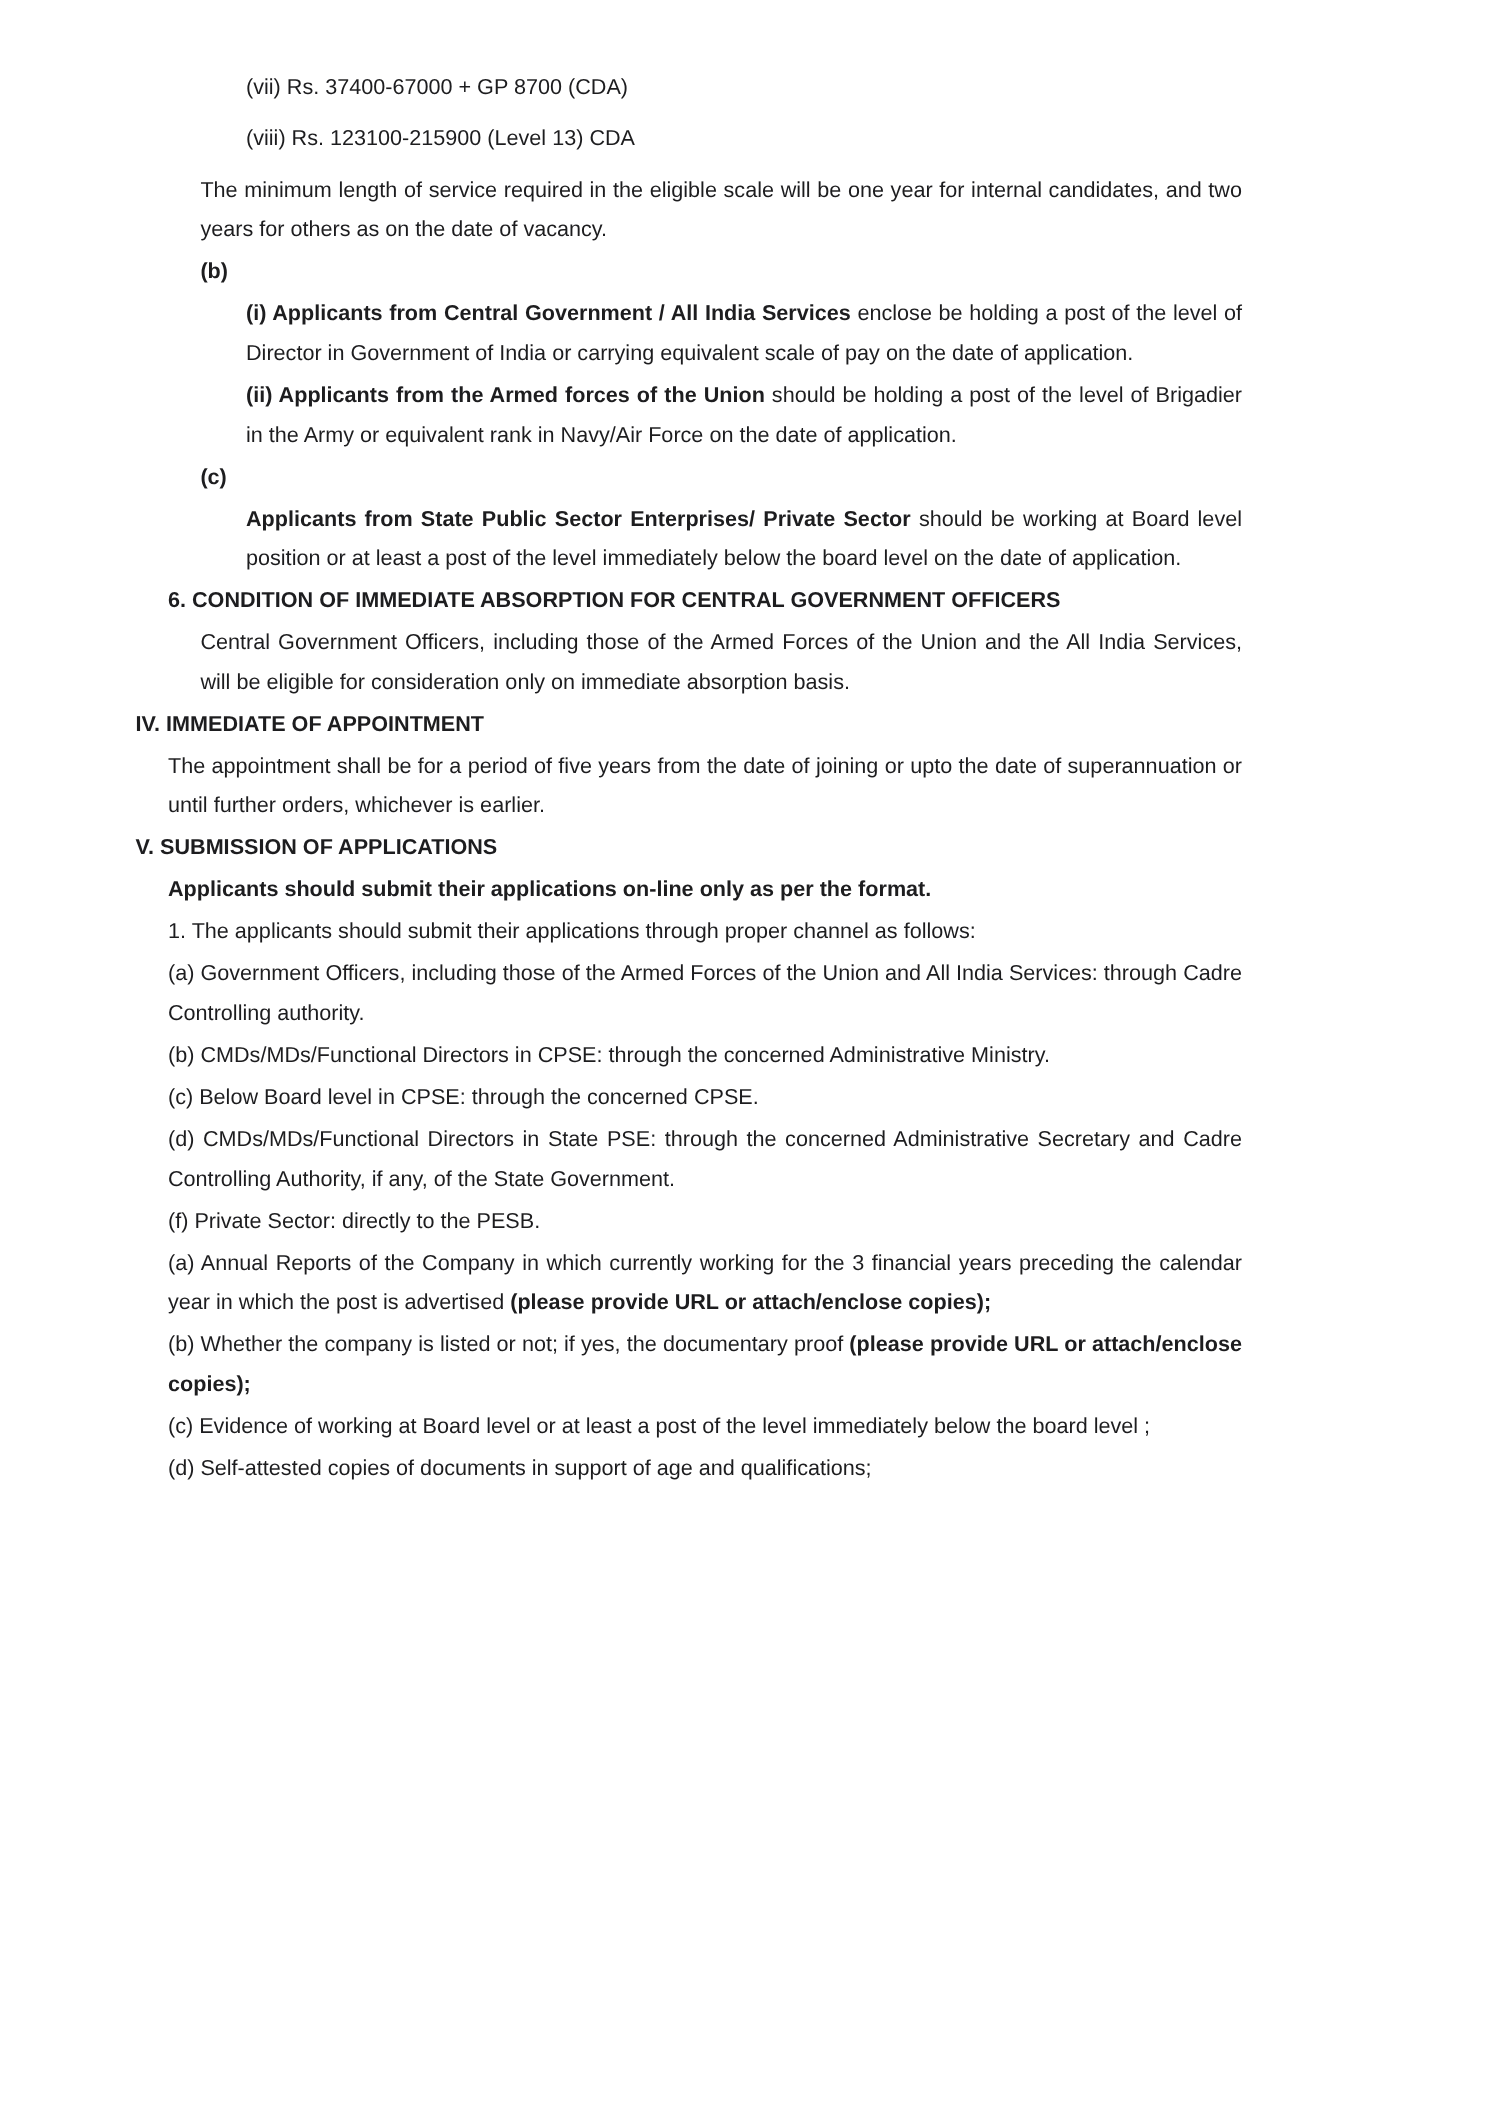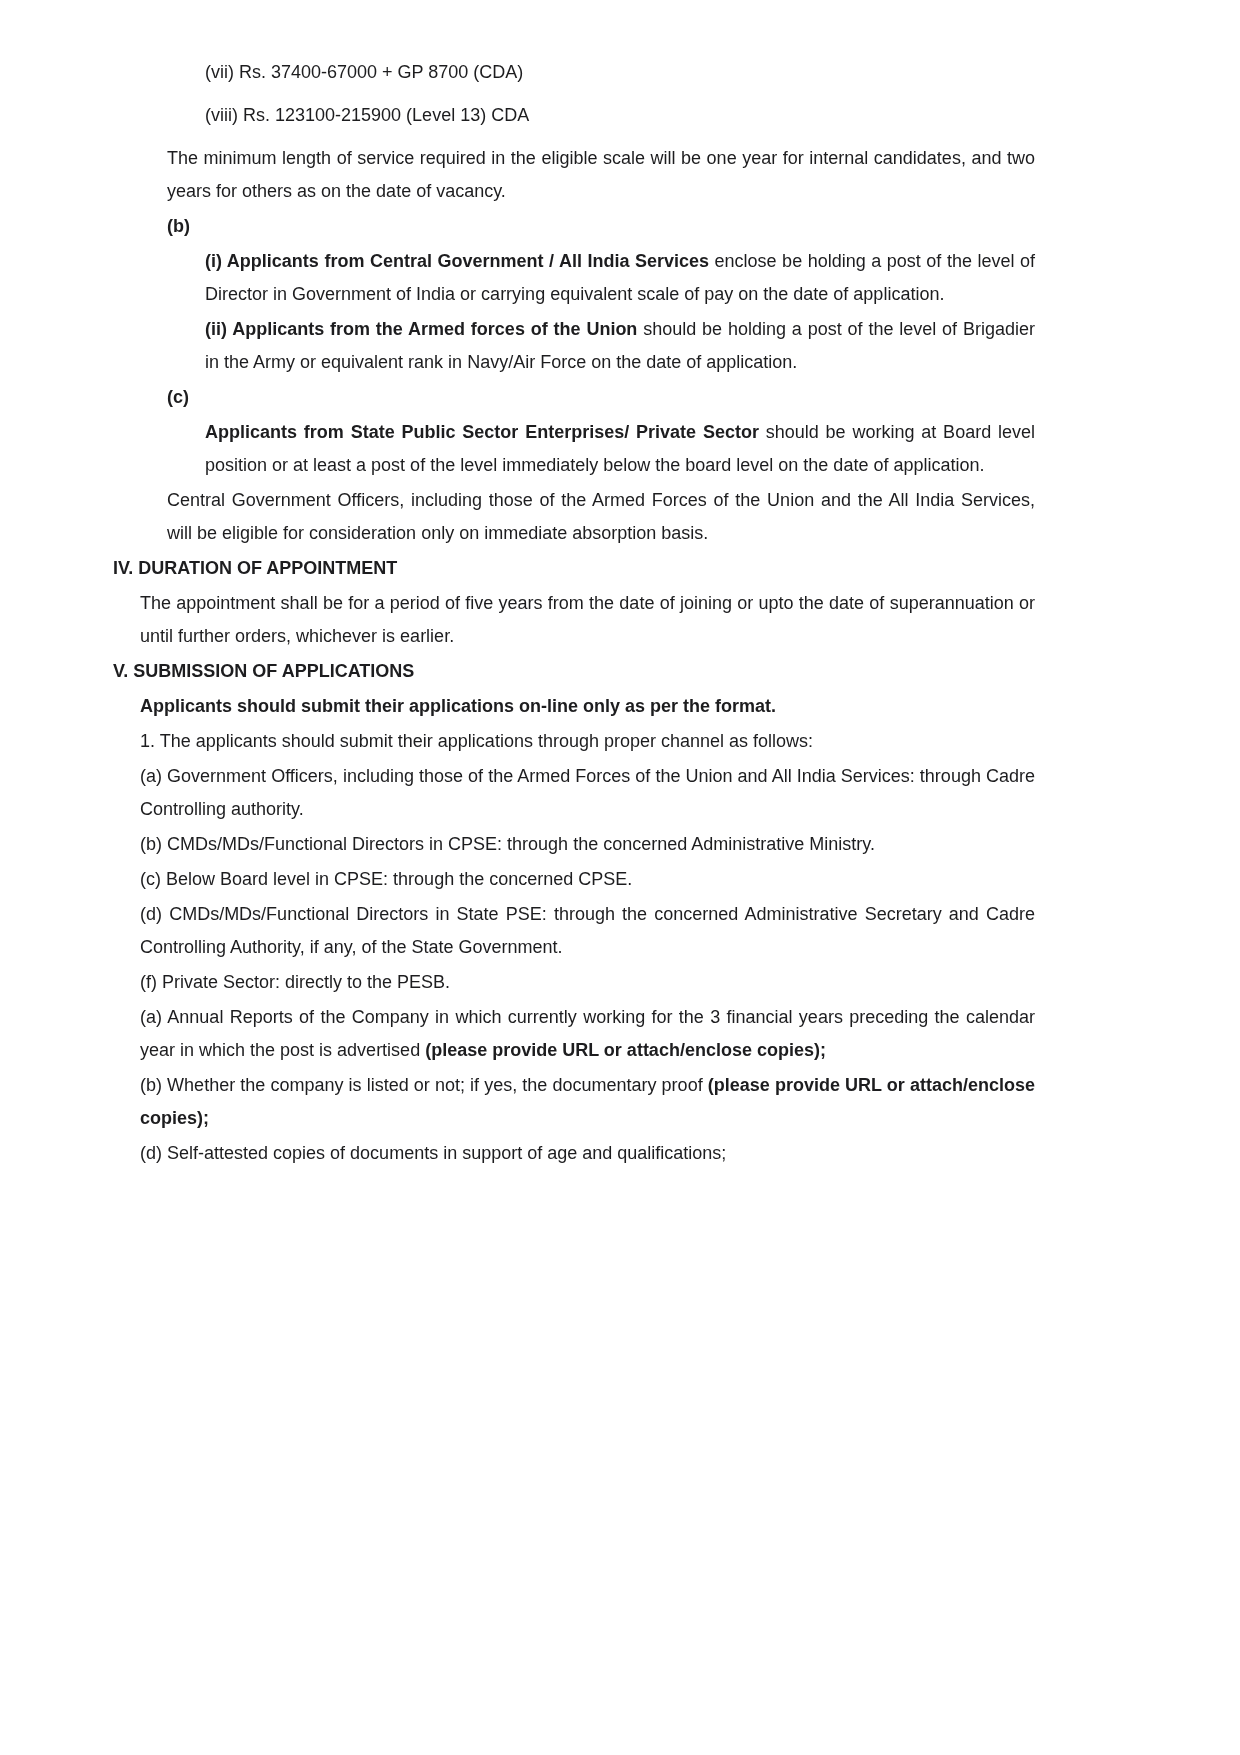--- a/index.html
+++ b/index.html
@@ -29,27 +29,29 @@
 
 <div class="page">
   <p class="ind3 gap"><span>(vii)  Rs. 37400-67000 + GP 8700 (CDA)</span></p>
   <p class="ind3 gap"><span>(viii) Rs. 123100-215900 (Level 13) CDA</span></p>
   <p class="ind2 just"><span>The minimum length of service required in the eligible scale will be one year for internal candidates, and two years for others as on the date of vacancy.</span></p>
   <p class="ind2"><b>(b)</b></p>
   <p class="ind3 just"><b>(i) Applicants from Central Government / All India Services</b><span> enclose be holding a post of the level of Director in Government of India or carrying equivalent scale of pay on the date of application.</span></p>
   <p class="ind3 just"><b>(ii) Applicants from the Armed forces of the Union</b><span> should be holding a post of the level of Brigadier in the Army or equivalent rank in Navy/Air Force on the date of application.</span></p>
   <p class="ind2"><b>(c)</b></p>
   <p class="ind3 just"><b>Applicants from State Public Sector Enterprises/ Private Sector</b><span> should be working at Board level position or at least a post of the level immediately below the board level on the date of application.</span></p>
+  <p class="ind1"><b>6. CONDITION OF IMMEDIATE ABSORPTION FOR CENTRAL GOVERNMENT OFFICERS</b></p>
   <p class="ind2 just"><span>Central Government Officers, including those of the Armed Forces of the Union and the All India Services, will be eligible for consideration only on immediate absorption basis.</span></p>
-  <p><b>IV. DURATION OF APPOINTMENT</b></p>
+  <p><b>IV. IMMEDIATE OF APPOINTMENT</b></p>
   <p class="ind1 just"><span>The appointment shall be for a period of five years from the date of joining or upto the date of superannuation or until further orders, whichever is earlier.</span></p>
   <p><b>V. SUBMISSION OF APPLICATIONS</b></p>
   <p class="ind1"><b>Applicants should submit their applications on-line only as per the format.</b></p>
   <p class="ind1"><span>1. The applicants should submit their applications through proper channel as follows:</span></p>
   <p class="ind1 just"><span>(a) Government Officers, including those of the Armed Forces of the Union and All India Services: through Cadre Controlling authority.</span></p>
   <p class="ind1"><span>(b) CMDs/MDs/Functional Directors in CPSE: through the concerned Administrative Ministry.</span></p>
   <p class="ind1"><span>(c) Below Board level in CPSE: through the concerned CPSE.</span></p>
   <p class="ind1 just"><span>(d) CMDs/MDs/Functional Directors in State PSE: through the concerned Administrative Secretary and Cadre Controlling Authority, if any, of the State Government.</span></p>
   <p class="ind1"><span>(f) Private Sector: directly to the PESB.</span></p>
   <p class="ind1 just"><span>(a) Annual Reports of the Company in which currently working for the 3 financial years preceding the calendar year in which the post is advertised </span><b>(please provide URL or attach/enclose copies);</b></p>
   <p class="ind1 just"><span>(b) Whether the company is listed or not; if yes, the documentary proof </span><b>(please provide URL or attach/enclose copies);</b></p>
+  <p class="ind1 just"><span>(c) Evidence of working at Board level or at least a post of the level immediately below the board level ;</span></p>
   <p class="ind1"><span>(d) Self-attested copies of documents in support of age and qualifications;</span></p>
 </div>
 
 </body></html>

